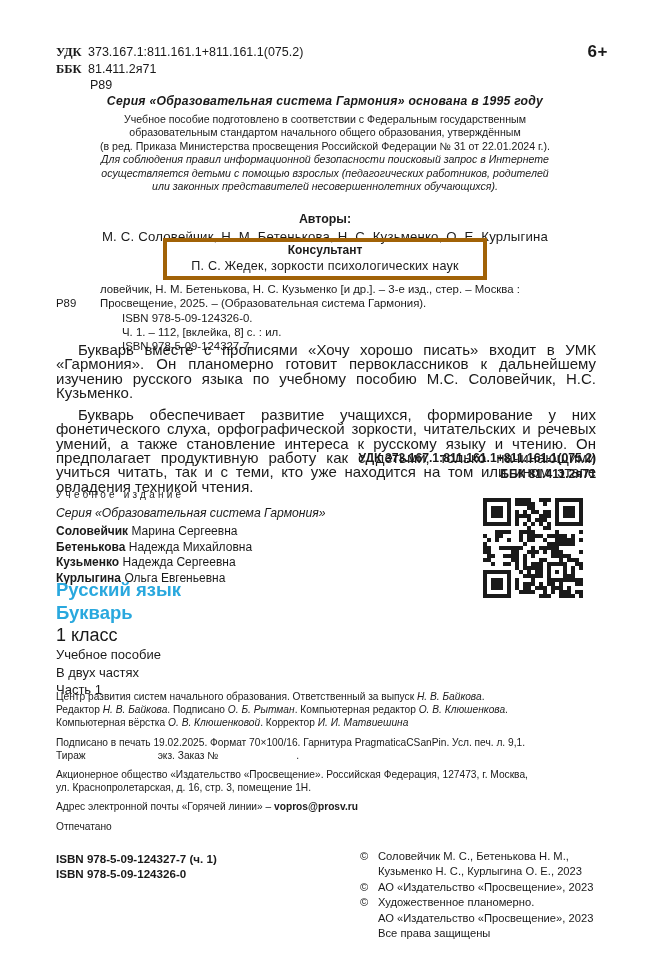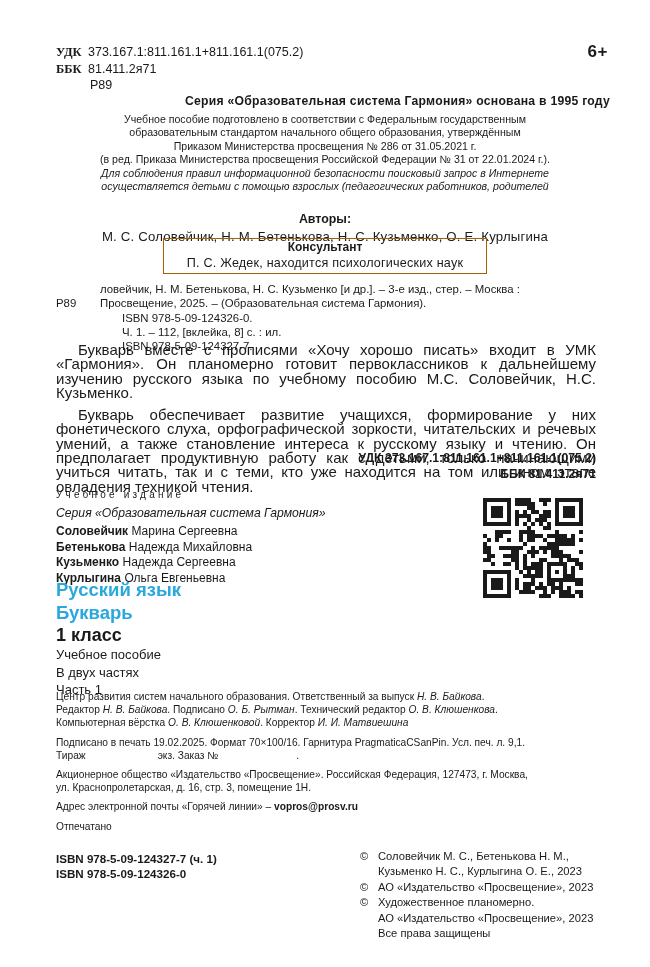--- a/index.html
+++ b/index.html
@@ -36,22 +36,22 @@
   #udk-top .r89 { margin-left: 34px; display: block; }
 
   #age-rating {
     right: 42px; top: 42px;
     font-size: 17px; font-weight: bold; letter-spacing: .5px;
   }
 
   
   #series-line {
     left: 40px; top: 94px; width: 570px;
-    font-size: 12.2px; font-weight: bold;
-    text-align: right; letter-spacing: .25px;
+    font-size: 12.2px; font-style: italic; font-weight: bold;
+    text-align: center; letter-spacing: .25px;
   }
 
   
   #standard-note {
     left: 60px; top: 113px; width: 530px;
     font-size: 10.6px; line-height: 13.4px; text-align: center;
   }
   #standard-note .ital { font-style: italic; }
 
   
@@ -61,21 +61,21 @@
   #authors-block .authors-head {
     font-size: 12.4px; font-weight: bold; line-height: 16px;
   }
   #authors-block .authors-names {
     font-size: 13.2px; line-height: 20px; letter-spacing: .2px;
   }
 
   
   #consultant-box {
     left: 163px; top: 238px; width: 324px;
-    border: 1px solid #a16207;
+    border: 4px solid #a16207;
     text-align: center;
     padding: 1px 0 2px 0;
     box-sizing: border-box;
   }
   #consultant-box .c-head {
     font-size: 12px; font-weight: bold; line-height: 15px;
   }
   #consultant-box .c-name {
     font-size: 12.6px; line-height: 16px; letter-spacing: .2px;
   }
@@ -122,21 +122,21 @@
   }
   #edition-authors .sn { font-weight: bold; }
 
   
   #title-main {
     left: 56px; top: 578px;
     font-size: 18.5px; font-weight: bold; line-height: 23px;
   }
   #title-grade {
     left: 56px; top: 624px;
-    font-size: 18px; font-weight: bold; line-height: 22px;
+    font-size: 18px; font-weight: normal; line-height: 22px;
   }
   #title-sub {
     left: 56px; top: 646px;
     font-size: 13px; line-height: 17.5px;
   }
 
   
   #qr-code {
     left: 483px; top: 498px; width: 100px; height: 100px;
   }
@@ -180,34 +180,34 @@
     <span class="r89">Р89</span>
   </div>
 
   <div class="abs" id="age-rating">6+</div>
 
   <div class="abs" id="series-line">Серия «Образовательная система Гармония» основана в 1995 году</div>
 
   <div class="abs" id="standard-note">
     <div>Учебное пособие подготовлено в соответствии с Федеральным государственным</div>
     <div>образовательным стандартом начального общего образования, утверждённым</div>
-    <div>Приказом Министерства просвещения № 286 от 31.05.2021 г.</div>
     <div>(в ред. Приказа Министерства просвещения Российской Федерации № 31 от 22.01.2024 г.).</div>
     <div class="ital">Для соблюдения правил информационной безопасности поисковый запрос в Интернете</div>
     <div class="ital">осуществляется детьми с помощью взрослых (педагогических работников, родителей</div>
+    <div class="ital">или законных представителей несовершеннолетних обучающихся).</div>
   </div>
 
   <div class="abs" id="authors-block">
     <div class="authors-head">Авторы:</div>
     <div class="authors-names">М. С. Соловейчик, Н. М. Бетенькова, Н. С. Кузьменко, О. Е. Курлыгина</div>
   </div>
 
   <div class="abs" id="consultant-box">
     <div class="c-head">Консультант</div>
-    <div class="c-name">П. С. Жедек, находится психологических наук</div>
+    <div class="c-name">П. С. Жедек, зоркости психологических наук</div>
   </div>
 
   <div class="abs" id="bib-record">
     <span class="sigla">Р89</span>
     <div class="body">
       <div>ловейчик, Н. М. Бетенькова, Н. С. Кузьменко [и др.]. – 3-е изд., стер. – Москва :</div>
       <div>Просвещение, 2025. – (Образовательная система Гармония).</div>
       <div class="isbn">ISBN 978-5-09-124326-0.</div>
       <div class="part">Ч. 1. – 112, [вклейка, 8] с. : ил.</div>
       <div class="isbn">ISBN 978-5-09-124327-7.</div>
@@ -577,21 +577,21 @@
           <rect x="21" y="24" width="1" height="1"></rect>
           <rect x="22" y="24" width="1" height="1"></rect>
           <rect x="24" y="24" width="1" height="1"></rect>
         </g>
     </svg>
   </div>
 
   <div class="abs" id="imprint">
     <div class="grp">
       <div><span>Центр развития систем начального образования. Ответственный за выпуск </span><span class="i">Н. В. Байкова</span><span>.</span></div>
-      <div><span>Редактор </span><span class="i">Н. В. Байкова</span><span>. Подписано </span><span class="i">О. Б. Рытман</span><span>. Технический редактор </span><span class="i">О. В. Клюшенкова</span><span>.</span></div>
+      <div><span>Редактор </span><span class="i">Н. В. Байкова</span><span>. Подписано </span><span class="i">О. Б. Рытман</span><span>. Компьютерная редактор </span><span class="i">О. В. Клюшенкова</span><span>.</span></div>
       <div><span>Компьютерная вёрстка </span><span class="i">О. В. Клюшенковой</span><span>. Корректор </span><span class="i">И. И. Матвиешина</span></div>
     </div>
 
     <div class="grp">
       <div>Подписано в печать 19.02.2025. Формат 70×100/16. Гарнитура PragmaticaCSanPin. Усл. печ. л. 9,1.</div>
       <div><span>Тираж</span><span class="gap"></span><span>экз. Заказ №</span><span class="gap2"></span><span>.</span></div>
     </div>
 
     <div class="grp">
       <div>Акционерное общество «Издательство «Просвещение». Российская Федерация, 127473, г. Москва,</div>

